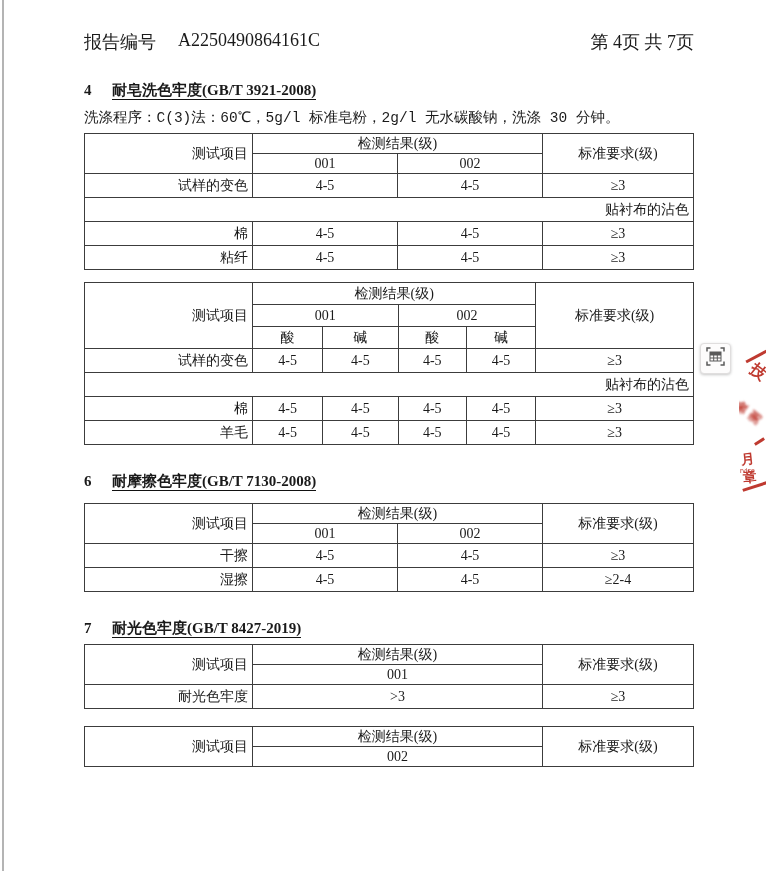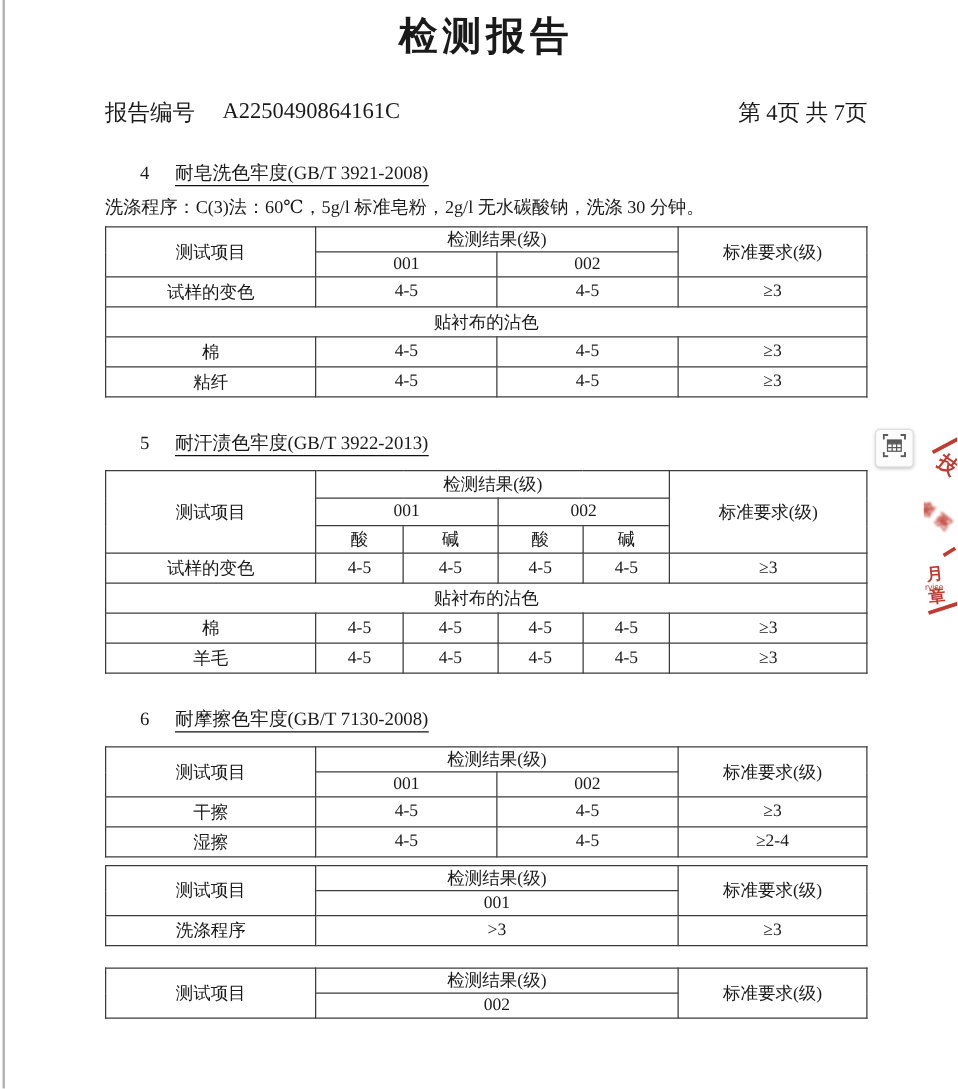--- a/index.html
+++ b/index.html
@@ -7,32 +7,32 @@
     position:relative;width:766px;height:871px;background:#ffffff;overflow:hidden;
     font-family:"Liberation Serif","DejaVu Serif",serif;color:#1a1a1a;
   }
   .page-edge{position:absolute;left:2px;top:0;bottom:0;width:2px;background:#b4b4b4;}
   .content{position:absolute;left:84px;top:0;width:610px;}
 
   .doc-title{margin:10px 0 0 0;text-align:center;font-size:31px;font-weight:bold;letter-spacing:4px;line-height:38px;}
   .meta-row{display:flex;justify-content:space-between;align-items:baseline;margin-top:30px;font-size:18px;}
   .meta-left{display:flex;gap:22px;}
 
-  .sec-heading{margin-top:27px;font-size:15px;font-weight:normal;margin-left:28px;}
+  .sec-heading{margin-top:27px;font-size:15px;font-weight:bold;}
   .sec-no{display:inline-block;min-width:28px;}
   .sec-title{border-bottom:1.6px solid #111;padding-bottom:1px;}
-  .note-line{margin-top:8px;font-size:14.5px;}
+  .note-line{margin-top:8px;font-size:14.5px;font-family:Liberation Mono, monospace;}
   .param-line{margin-top:7px;font-size:14.5px;}
 
   table{border-collapse:collapse;width:100%;table-layout:fixed;margin-top:6px;}
   table.gap{margin-top:12px;}
   table.gap2{margin-top:17px;}
   td{border:1px solid #3c3c3c;font-size:14px;height:23px;text-align:center;padding:0 4px;overflow:hidden;}
   tr.hdr td{height:19px;}
-  td.label{text-align:center;padding-left:4px;}
+  td.label{text-align:right;padding-left:4px;}
 
   
   .float-btn{
     position:absolute;left:700px;top:343px;width:29px;height:29px;
     background:#fdfcfc;border:1px solid #e0dede;border-radius:4px;
     box-shadow:0 1px 3px rgba(0,0,0,.22);
     display:flex;align-items:center;justify-content:center;cursor:pointer;
   }
 
   
@@ -47,21 +47,20 @@
   .st-line2{left:3px;top:144px;width:32px;height:3px;background:#bf3a30;transform:rotate(-18deg);}
 </style>
 </head>
 <body>
 
 <div class="page">
   <div class="page-edge"></div>
 
   <div class="content">
 
-    <div class="doc-title">检测报告</div>
 
     <div class="meta-row">
       <div class="meta-left">
         <span>报告编号</span>
         <span>A2250490864161C</span>
       </div>
       <span>第 4页 共 7页</span>
     </div>
 
     <div class="sec-heading">
@@ -103,23 +102,20 @@
       </tr>
       <tr>
         <td class="label">粘纤</td>
         <td>4-5</td>
         <td>4-5</td>
         <td>≥3</td>
       </tr>
     </tbody>
       </table>
 
-    <div class="sec-heading">
-      <span class="sec-no">5</span><span class="sec-title">耐汗渍色牢度(GB/T 3922-2013)</span>
-    </div>
 
     <table class="gap">
       <colgroup>
           <col style="width:27.6%">
           <col style="width:11.5%">
           <col style="width:12.4%">
           <col style="width:11.2%">
           <col style="width:11.4%">
           <col style="width:25.9%">
         </colgroup>
@@ -198,38 +194,41 @@
       </tr>
       <tr style="height:24px;">
         <td class="label">湿擦</td>
         <td>4-5</td>
         <td>4-5</td>
         <td>≥2-4</td>
       </tr>
     </tbody>
       </table>
 
+    <div class="sec-heading">
+      <span class="sec-no">7</span><span class="sec-title">耐光色牢度(GB/T 8427-2019)</span>
+    </div>
 
     <table>
       <colgroup>
           <col style="width:27.6%">
           <col style="width:47.6%">
           <col style="width:24.8%">
         </colgroup>
       <tbody>
           <tr class="hdr">
         <td class="label" rowspan="2">测试项目</td>
         <td>检测结果(级)</td>
         <td rowspan="2">标准要求(级)</td>
       </tr>
       <tr class="hdr">
         <td>001</td>
       </tr>
       <tr>
-        <td class="label">洗涤程序</td>
+        <td class="label">耐光色牢度</td>
         <td>&gt;3</td>
         <td>≥3</td>
       </tr>
     </tbody>
       </table>
 
     <table class="gap2">
       <colgroup>
           <col style="width:27.6%">
           <col style="width:47.6%">

